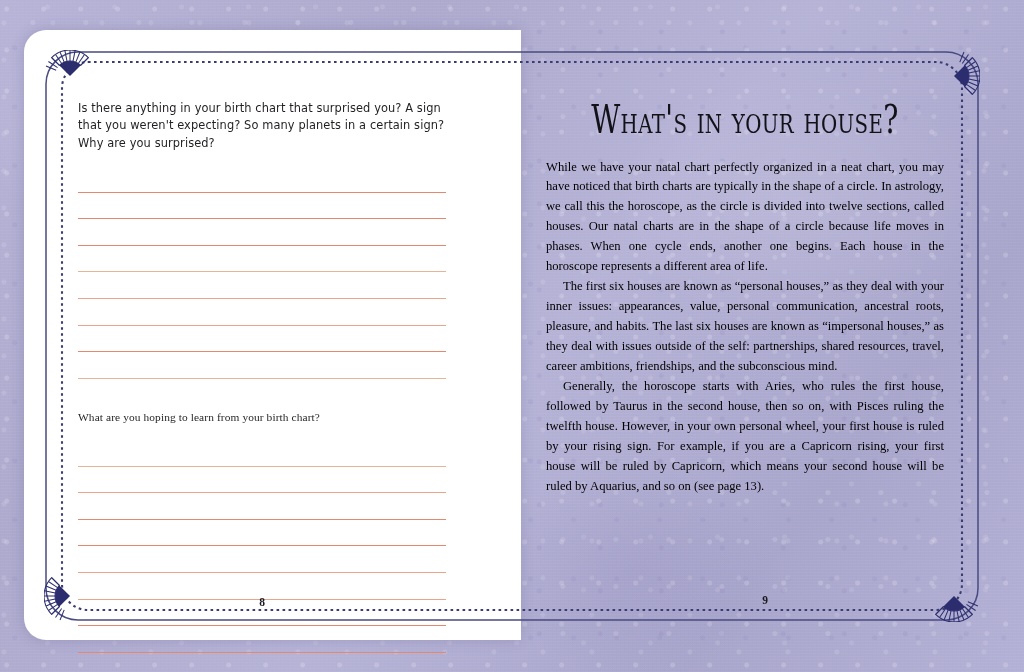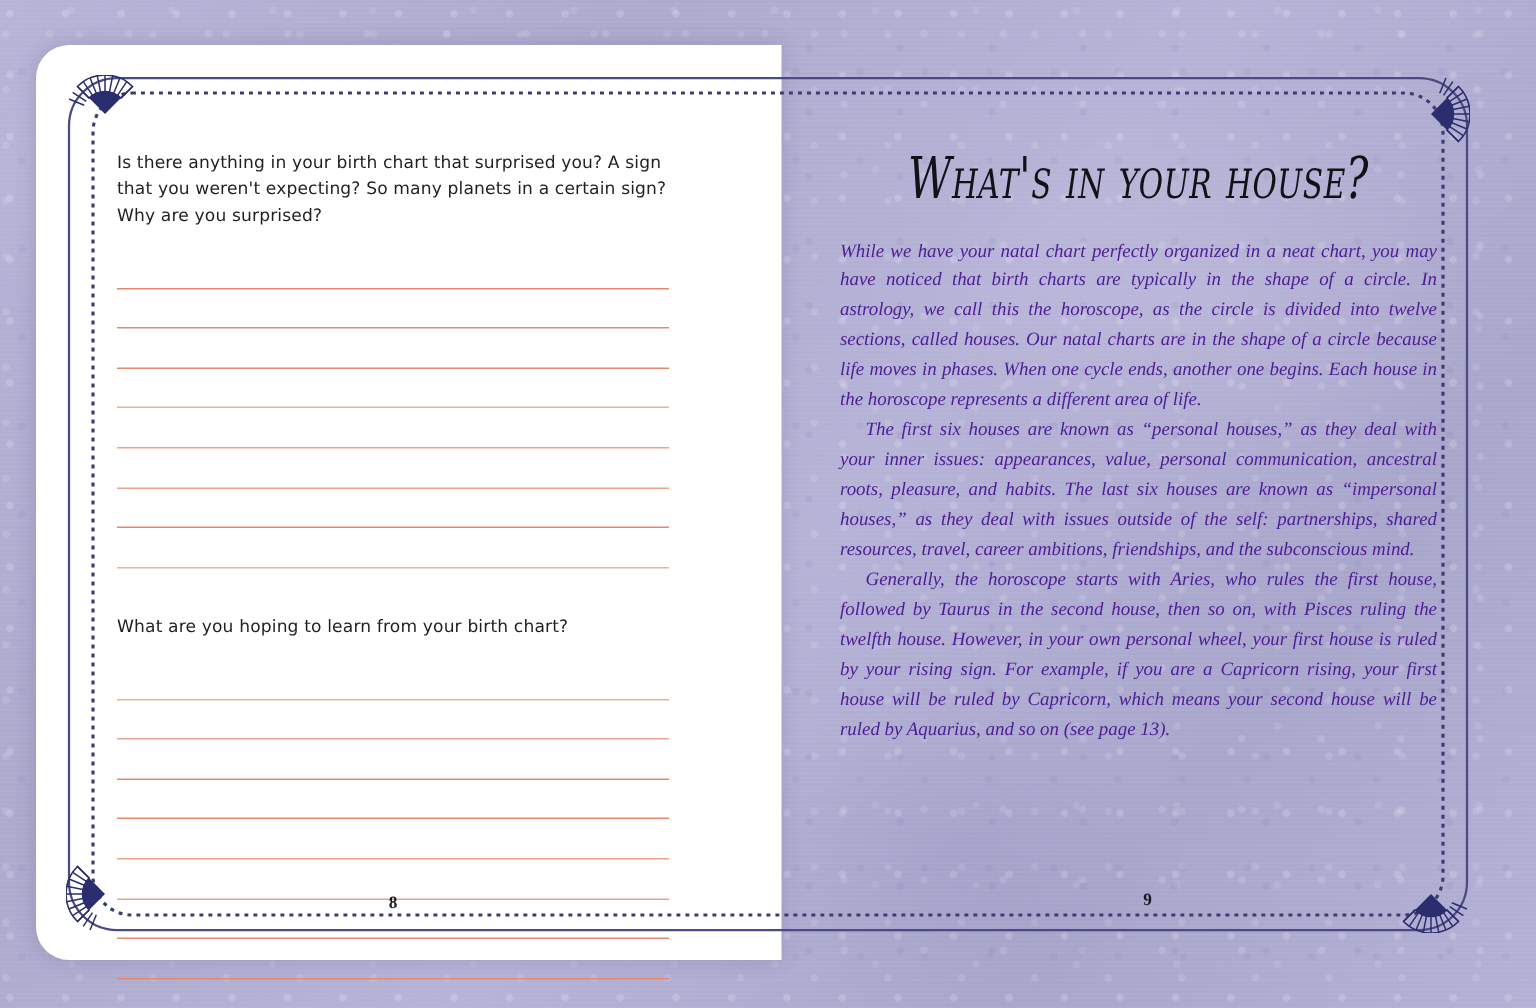--- a/index.html
+++ b/index.html
@@ -119,45 +119,44 @@
     font-family: "Liberation Serif", serif;
     font-weight: bold;
     font-size: 11.5px;
     color: #1a1920;
     z-index: 5;
   }
 
   
   #right-content {
     position: absolute;
-    left: 560px;
+    left: 546px;
     top: 100px;
     width: 398px;
     z-index: 5;
-    font-style: italic;
   }
   .chapter-title {
     margin: 0 0 26px 0;
     text-align: center;
     font-family: "DejaVu Serif", serif;
     font-size: 30px;
     font-weight: normal;
     letter-spacing: 0.4px;
     color: #121118;
     font-variant: small-caps;
     line-height: 1.05;
     transform: scaleY(1.28) scaleX(0.94);
     transform-origin: center top;
   }
   .body-p {
     margin: 0;
     font-family: "Liberation Serif", serif;
     font-size: 12.6px;
     line-height: 1.585;
-    color: #4c1d95;
+    color: #000000;
     text-align: justify;
     text-indent: 0;
   }
   .body-p + .body-p { text-indent: 17px; }
 
   .page-num-right {
     position: absolute;
     left: 566px;
     top: 594px;
     width: 398px;
@@ -234,21 +233,21 @@
       <div class="ruled-line"></div>
       <div class="ruled-line"></div>
       <div class="ruled-line"></div>
       <div class="ruled-line pale"></div>
       <div class="ruled-line pale2"></div>
       <div class="ruled-line pale2"></div>
       <div class="ruled-line"></div>
       <div class="ruled-line pale"></div>
     </div>
 
-    <p class="prompt" style="margin-top:30px;">What are you hoping to learn from your birth chart?</p>
+    <p class="prompt" style="margin-top:30px;font-family:Liberation Serif, serif;">What are you hoping to learn from your birth chart?</p>
 
     <div class="lines">
       <div class="ruled-line pale"></div>
       <div class="ruled-line pale2"></div>
       <div class="ruled-line"></div>
       <div class="ruled-line"></div>
       <div class="ruled-line pale2"></div>
       <div class="ruled-line pale2"></div>
       <div class="ruled-line"></div>
       <div class="ruled-line"></div>

